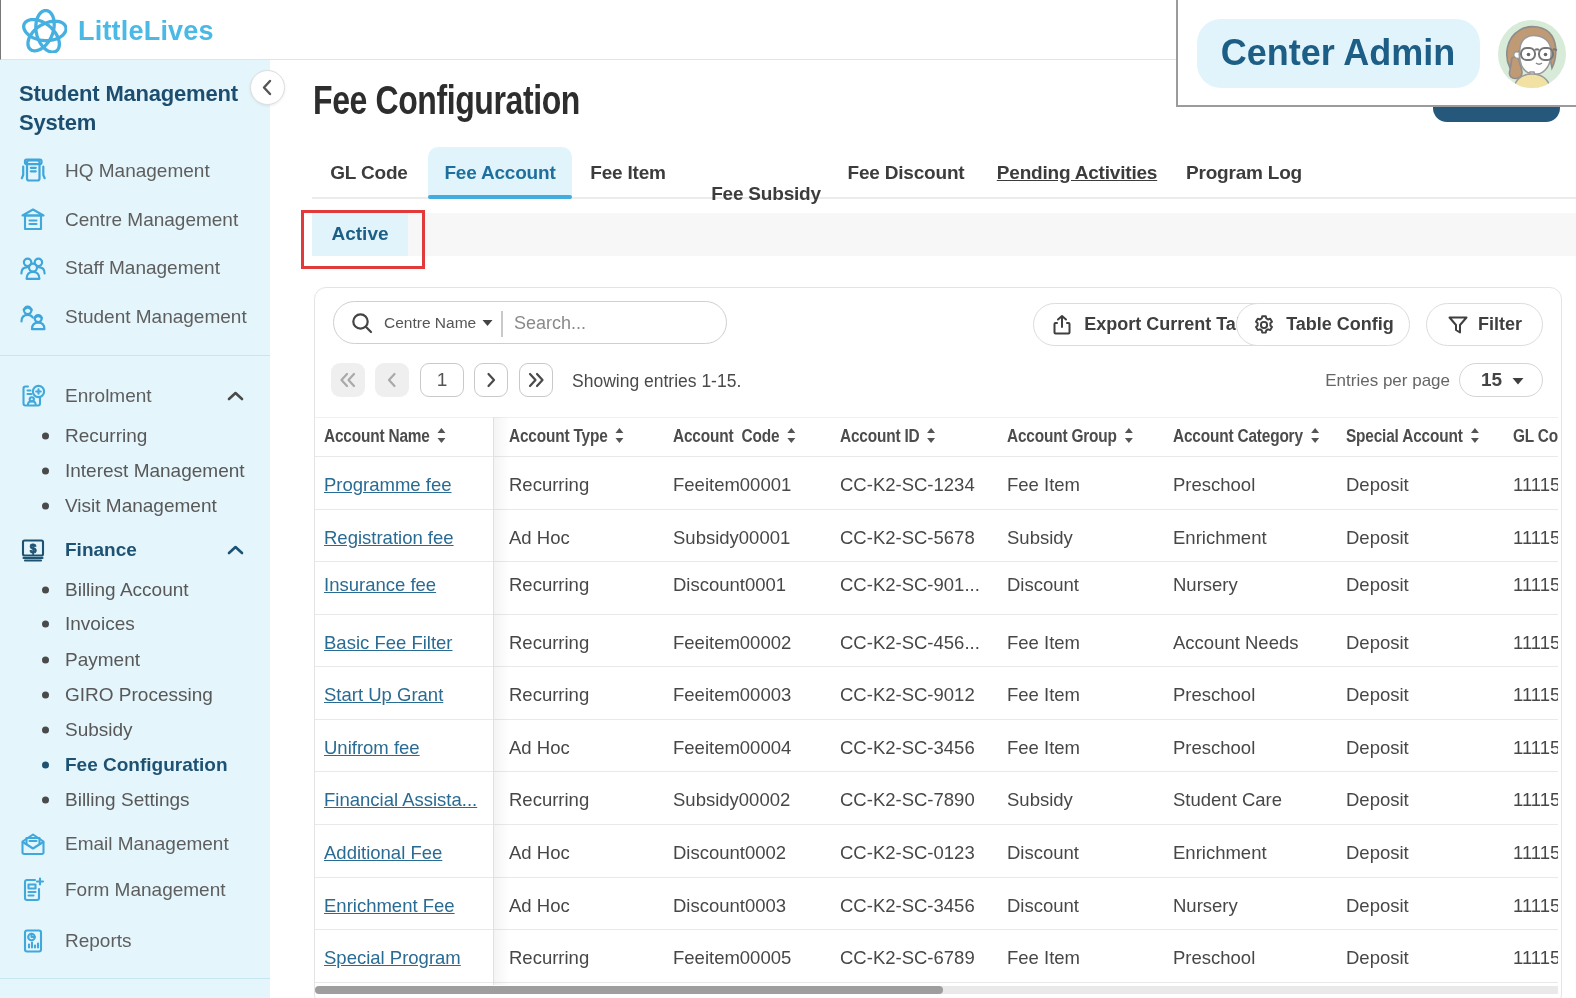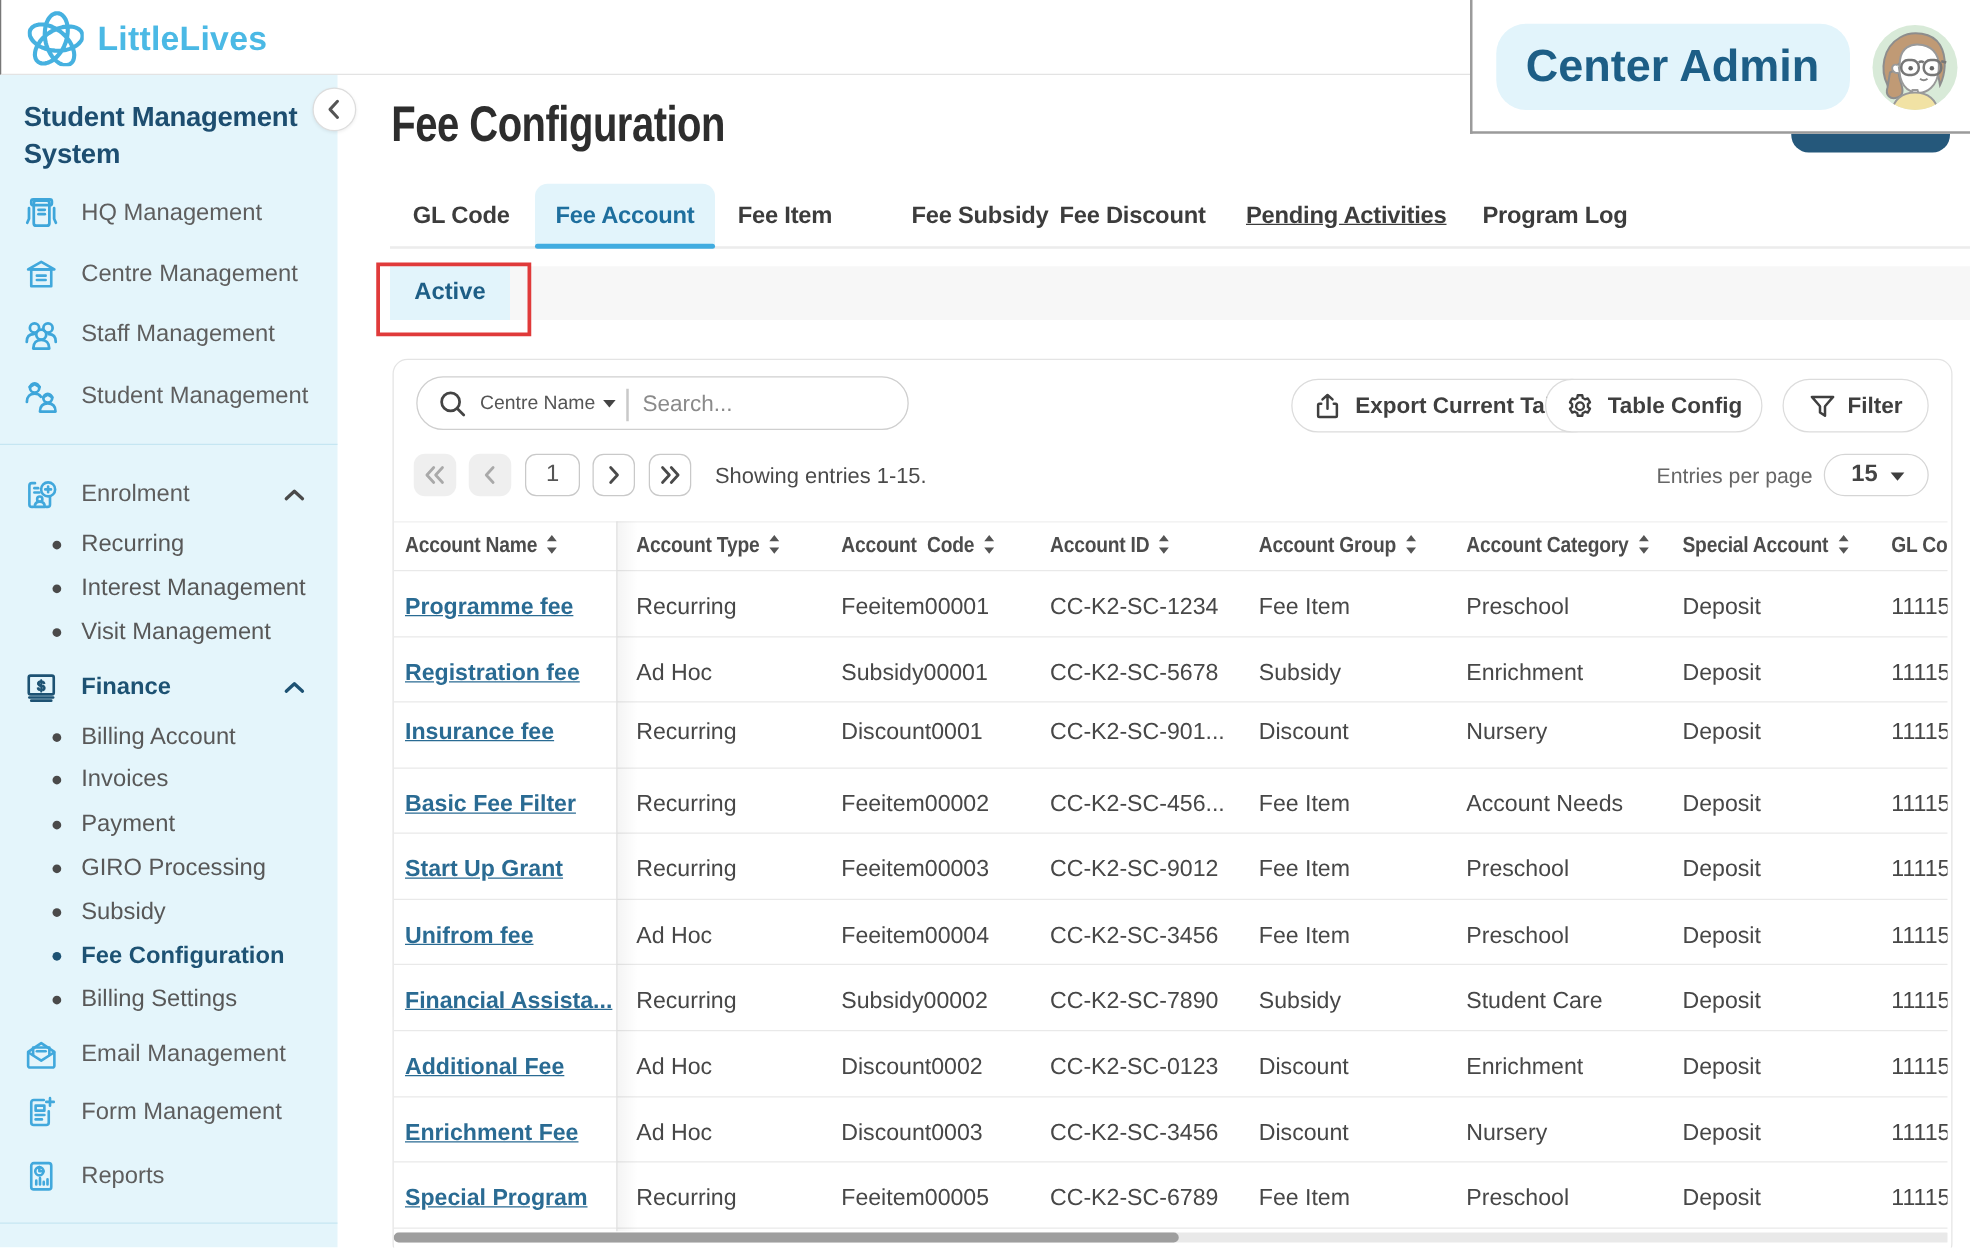--- a/index.html
+++ b/index.html
@@ -144,21 +144,21 @@
 .pill{position:absolute;box-sizing:border-box;border:1.5px solid #d9d9d9;border-radius:22px;background:#fff}
 .pbtn{position:absolute;top:303px;height:43px;box-sizing:border-box;border:1.5px solid #dcdcdc;border-radius:22px;background:#fff;display:flex;align-items:center;justify-content:center;font-size:18px;font-weight:600;color:#3f3f3f;}
 .pgbtn{position:absolute;top:363px;width:34px;height:34px;box-sizing:border-box;border-radius:9px;display:flex;align-items:center;justify-content:center}
 </style>
 <div class="abs" style="left:428px;top:147px;width:144px;height:51px;background:#e2f4fb;border-radius:10px 10px 0 0;"></div>
 <div class="abs" style="left:312px;top:197px;width:1264px;height:2px;background:#ececec;"></div>
 <div class="abs" style="left:428px;top:195px;width:144px;height:4px;background:#41ace0;border-radius:2px;"></div>
 <div class="tab" style="left:369px;">GL Code</div>
 <div class="tab" style="left:500px;color:#1e6f9e;">Fee Account</div>
 <div class="tab" style="left:628px;">Fee Item</div>
-<div class="tab" style="left:784px;">Fee Subsidy</div>
+<div class="tab" style="left:766px;margin-top:21px;">Fee Subsidy</div>
 <div class="tab" style="left:906px;">Fee Discount</div>
 <div class="tab" style="left:1077px;text-decoration:underline;">Pending Activities</div>
 <div class="tab" style="left:1244px;">Program Log</div>
 
 <div class="abs" style="left:312px;top:213px;width:1264px;height:43px;background:#f7f7f7;"></div>
 <div class="abs" style="left:312px;top:213px;width:96px;height:43px;background:#e2f4fb;"></div>
 <div class="abs" style="left:360px;top:234px;transform:translate(-50%,-50%);font-size:19px;font-weight:bold;color:#1d5e86;">Active</div>
 <div class="abs" style="left:301px;top:210px;width:124px;height:59px;border:3px solid #e03a3a;box-sizing:border-box;"></div>
 
 <div class="abs" style="left:314px;top:287px;width:1248px;height:720px;border:1px solid #e4e4e4;border-radius:12px;background:#fff;box-sizing:border-box;"></div>
@@ -223,21 +223,21 @@
     <path d="M1.5,2 L7,8.5 L12.5,2 Z" fill="#3f3f3f"></path>
   </svg>
 
 <style>
 #tclip{position:absolute;left:315px;top:288px;width:1243px;height:718px;overflow:hidden;border-radius:11px 0 0 11px;}
 .hc{position:absolute;top:148px;transform:translateY(-50%) scaleX(0.88);transform-origin:left center;font-size:17.5px;font-weight:600;color:#4c4c4c;white-space:nowrap;letter-spacing:-0.2px}
 .hc svg{margin-left:7px;vertical-align:-4px}
 .rline{position:absolute;left:0;width:1246px;height:1px;background:#e9e9e9}
 .row{position:absolute;left:0;width:1246px;height:52px}
 .cell{position:absolute;transform:translateY(-50%);font-size:18.5px;color:#474747;white-space:nowrap;top:50%}
-.c1{left:9px;color:#2a6b93;font-weight:700;text-decoration:underline}
+.c1{left:9px;color:#2a6b93;font-weight:400;text-decoration:underline}
 .c2{left:194px}.c3{left:358px}.c4{left:525px}.c5{left:692px}.c6{left:858px}.c7{left:1031px}.c8{left:1198px}
 </style>
 <div id="tclip">
   <div class="abs" style="left:0;top:129px;width:1246px;height:1px;background:#f0f0f0"></div>
   <div class="hc" style="left:9px">Account Name<svg width="13" height="20" viewBox="0 0 13 20">
         <path d="M2,7.5 L6.5,2.5 L11,7.5 Z M2,12.5 L6.5,17.5 L11,12.5 Z" fill="#555"></path>
       </svg></div>
   <div class="hc" style="left:194px">Account Type<svg width="13" height="20" viewBox="0 0 13 20">
         <path d="M2,7.5 L6.5,2.5 L11,7.5 Z M2,12.5 L6.5,17.5 L11,12.5 Z" fill="#555"></path>
       </svg></div>

